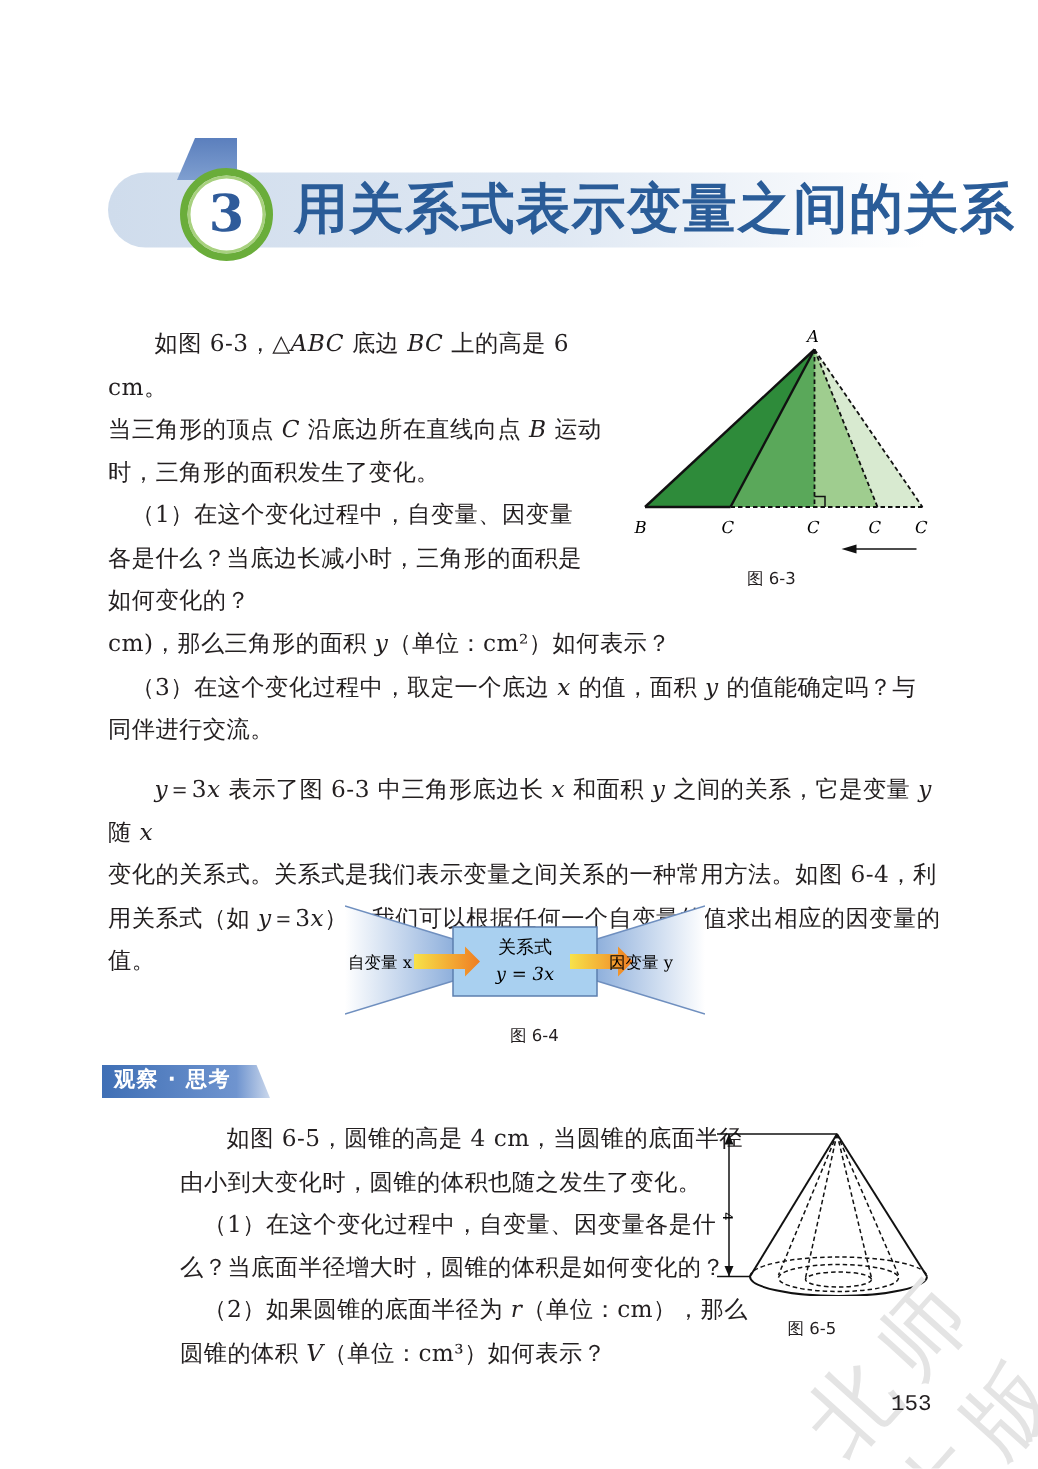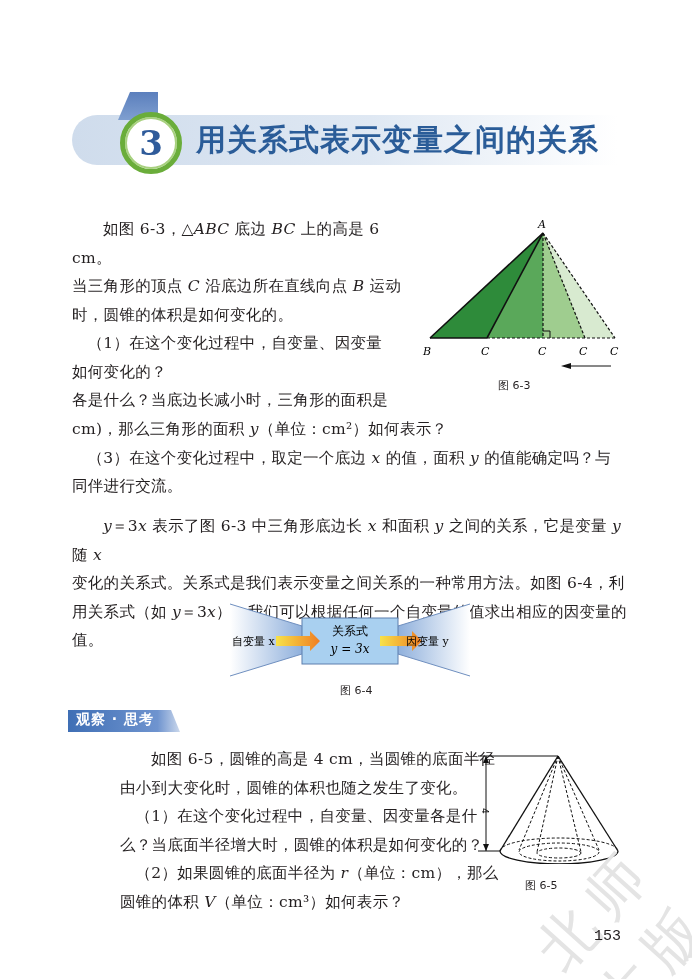--- a/index.html
+++ b/index.html
@@ -23,21 +23,21 @@
     clip-path: polygon(30% 0, 100% 0, 100% 100%, 0 100%);
   }
   .hdr-circle {
     left: 120px; top: 112px; width: 52px; height: 52px; border-radius: 50%;
     background: #ffffff; border: 5px solid #6aad3a;
     box-shadow: inset 0 0 0 2px #a8d17f;
     display: flex; align-items: center; justify-content: center;
     font-family: "DejaVu Serif", serif; font-weight: bold; font-size: 34px; color: #2f5b9a;
   }
   .hdr-title {
-    left: 196px; top: 120px; font-size: 30px; font-weight: bold; color: #2a5c98;
+    left: 196px; top: 120px; font-size: 36px; font-weight: bold; color: #2a5c98;
     font-family: "DejaVu Sans", sans-serif; letter-spacing: 1px; line-height: 40px;
   }
 
   .para { font-size: 15.5px; line-height: 28.5px; letter-spacing: 0.3px; }
   .para p { margin: 0; }
   .ind { text-indent: 2em; }
   i.v { font-style: italic; }
 
   .cap { font-family: "DejaVu Sans", sans-serif; font-size: 11px; color: #231f20; }
 
@@ -64,24 +64,24 @@
 <div class="abs hdr-band"></div>
 <div class="abs hdr-tab"></div>
 <div class="abs hdr-circle">
     <span>3</span>
   </div>
 <div class="abs hdr-title">用关系式表示变量之间的关系</div>
 
 <div class="abs para" style="left:72px; top:215px; width:345px;">
   <p class="ind rich">如图 6-3，△<i class="v">ABC</i> 底边 <i class="v">BC</i> 上的高是 6 cm。</p>
   <p class="rich">当三角形的顶点 <i class="v">C</i> 沿底边所在直线向点 <i class="v">B</i> 运动</p>
-  <p class="rich">时，圆锥的体积是如何变化的。</p>
+  <p class="rich">时，三角形的面积发生了变化。</p>
   <p class="ind" style="text-indent:1em">（1）在这个变化过程中，自变量、因变量</p>
+  <p>各是什么？当底边长减小时，三角形的面积是</p>
   <p>如何变化的？</p>
-  <p>各是什么？当底边长减小时，三角形的面积是</p>
 </div>
 <div class="abs para" style="left:72px; top:415px; width:560px;">
   <p class="rich">cm)，那么三角形的面积 <i class="v">y</i>（单位：cm²）如何表示？</p>
   <p class="rich" style="text-indent:1em">（3）在这个变化过程中，取定一个底边 <i class="v">x</i> 的值，面积 <i class="v">y</i> 的值能确定吗？与</p>
   <p class="rich">同伴进行交流。</p>
 </div>
 
 <svg class="abs" style="left:415px; top:218px;" width="215" height="160">
   <polygon points="200,120 128,15 15,120" fill="#d8ead0"></polygon>
   <polygon points="170,120 128,15 15,120" fill="#9fcd8f"></polygon>

